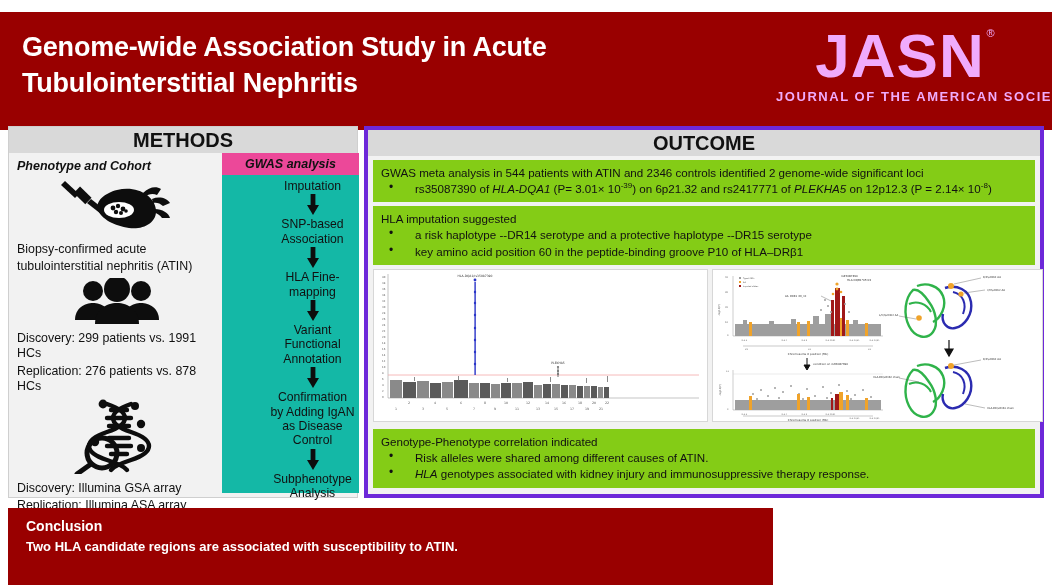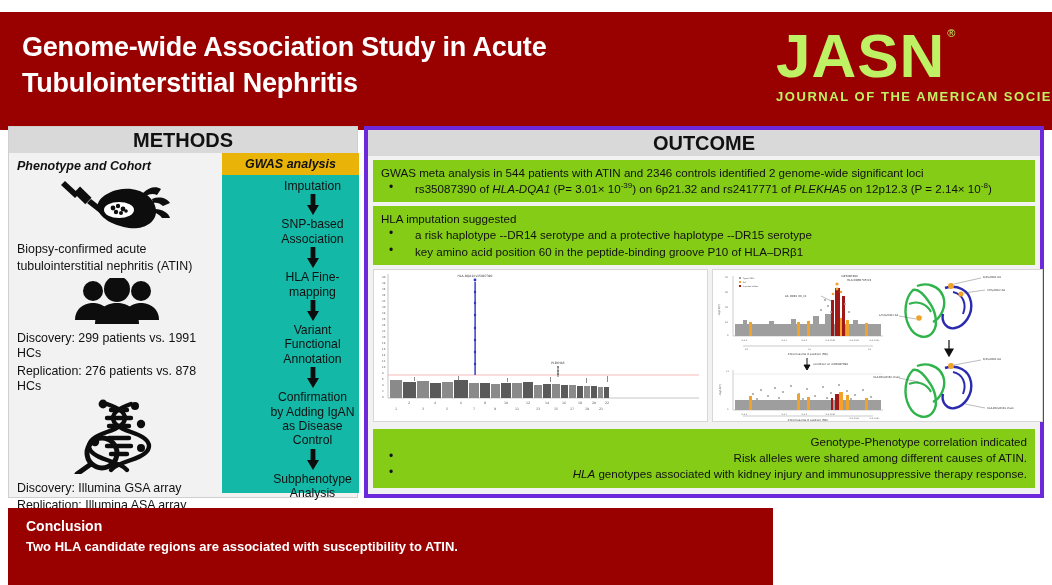--- a/index.html
+++ b/index.html
@@ -18,22 +18,22 @@
     position:absolute;left:0;top:12px;width:1052px;height:118px;
     background:#990000;
   }
   .header-title{
     position:absolute;left:22px;top:18px;width:640px;
     color:#ffffff;font-size:27px;font-weight:bold;line-height:1.32;
     letter-spacing:-0.2px;
   }
   .header-title .ln{display:block;}
   .logo{
-    position:absolute;right:28px;top:14px;width:248px;text-align:left;
-    color:#bef264;
+    position:absolute;right:28px;top:14px;width:248px;text-align:center;
+    color:#f0abfc;
   }
   .logo-word{
     font-size:62px;font-weight:bold;line-height:0.98;letter-spacing:1px;
     font-family:"Liberation Sans", sans-serif;
     position:relative;display:inline-block;
   }
   .logo-reg{
     position:absolute;top:2px;right:-11px;font-size:11px;font-weight:normal;
   }
   .logo-tag{
@@ -58,21 +58,21 @@
   }
   .col-right{
     position:absolute;left:213px;top:0;width:137px;height:344px;
   }
   .sub-italic{
     font-size:12.5px;font-weight:bold;font-style:italic;color:#111;
     margin:0 0 2px 0;
   }
   .flow-head{
     font-size:12.5px;font-weight:bold;font-style:italic;color:#111;
-    text-align:center;padding:4px 0 4px 0;background:#eab308;
+    text-align:center;padding:4px 0 4px 0;background:#ec4899;
   }
   .flow-box{
     background:#14b8a6;height:318px;padding-top:4px;box-sizing:border-box;padding-left:44px;
   }
   .flow-step{
     font-size:12.2px;color:#111;text-align:center;line-height:1.18;
     padding:0 4px;
   }
   .flow-arrow{
     text-align:center;line-height:1;margin:1px 0 1px 0;
@@ -587,21 +587,21 @@
             <g font-family="DejaVu Sans, sans-serif" font-size="2.6" fill="#333">
               <text x="270" y="90">R/K\u03b2 AA</text>
               <text x="160" y="108">HLA-DR\u03b2 chain</text>
               <text x="274" y="139">HLA-DR\u03b1 chain</text>
             </g>
           </g>
         </svg>
       </div>
     </div>
 
-    <div class="o-block" style="margin-top:5px;text-align:right;">
+    <div class="o-block" style="margin-top:5px;">
       <div class="o-lead">Genotype-Phenotype correlation indicated</div>
       <div class="o-li">
         <span class="bul">•</span><span>Risk alleles were shared among different causes of ATIN.</span>
       </div>
       <div class="o-li">
         <span class="bul">•</span><i>HLA</i><span> genotypes associated with kidney injury and immunosuppressive therapy response.</span>
       </div>
     </div>
   </div>
 

